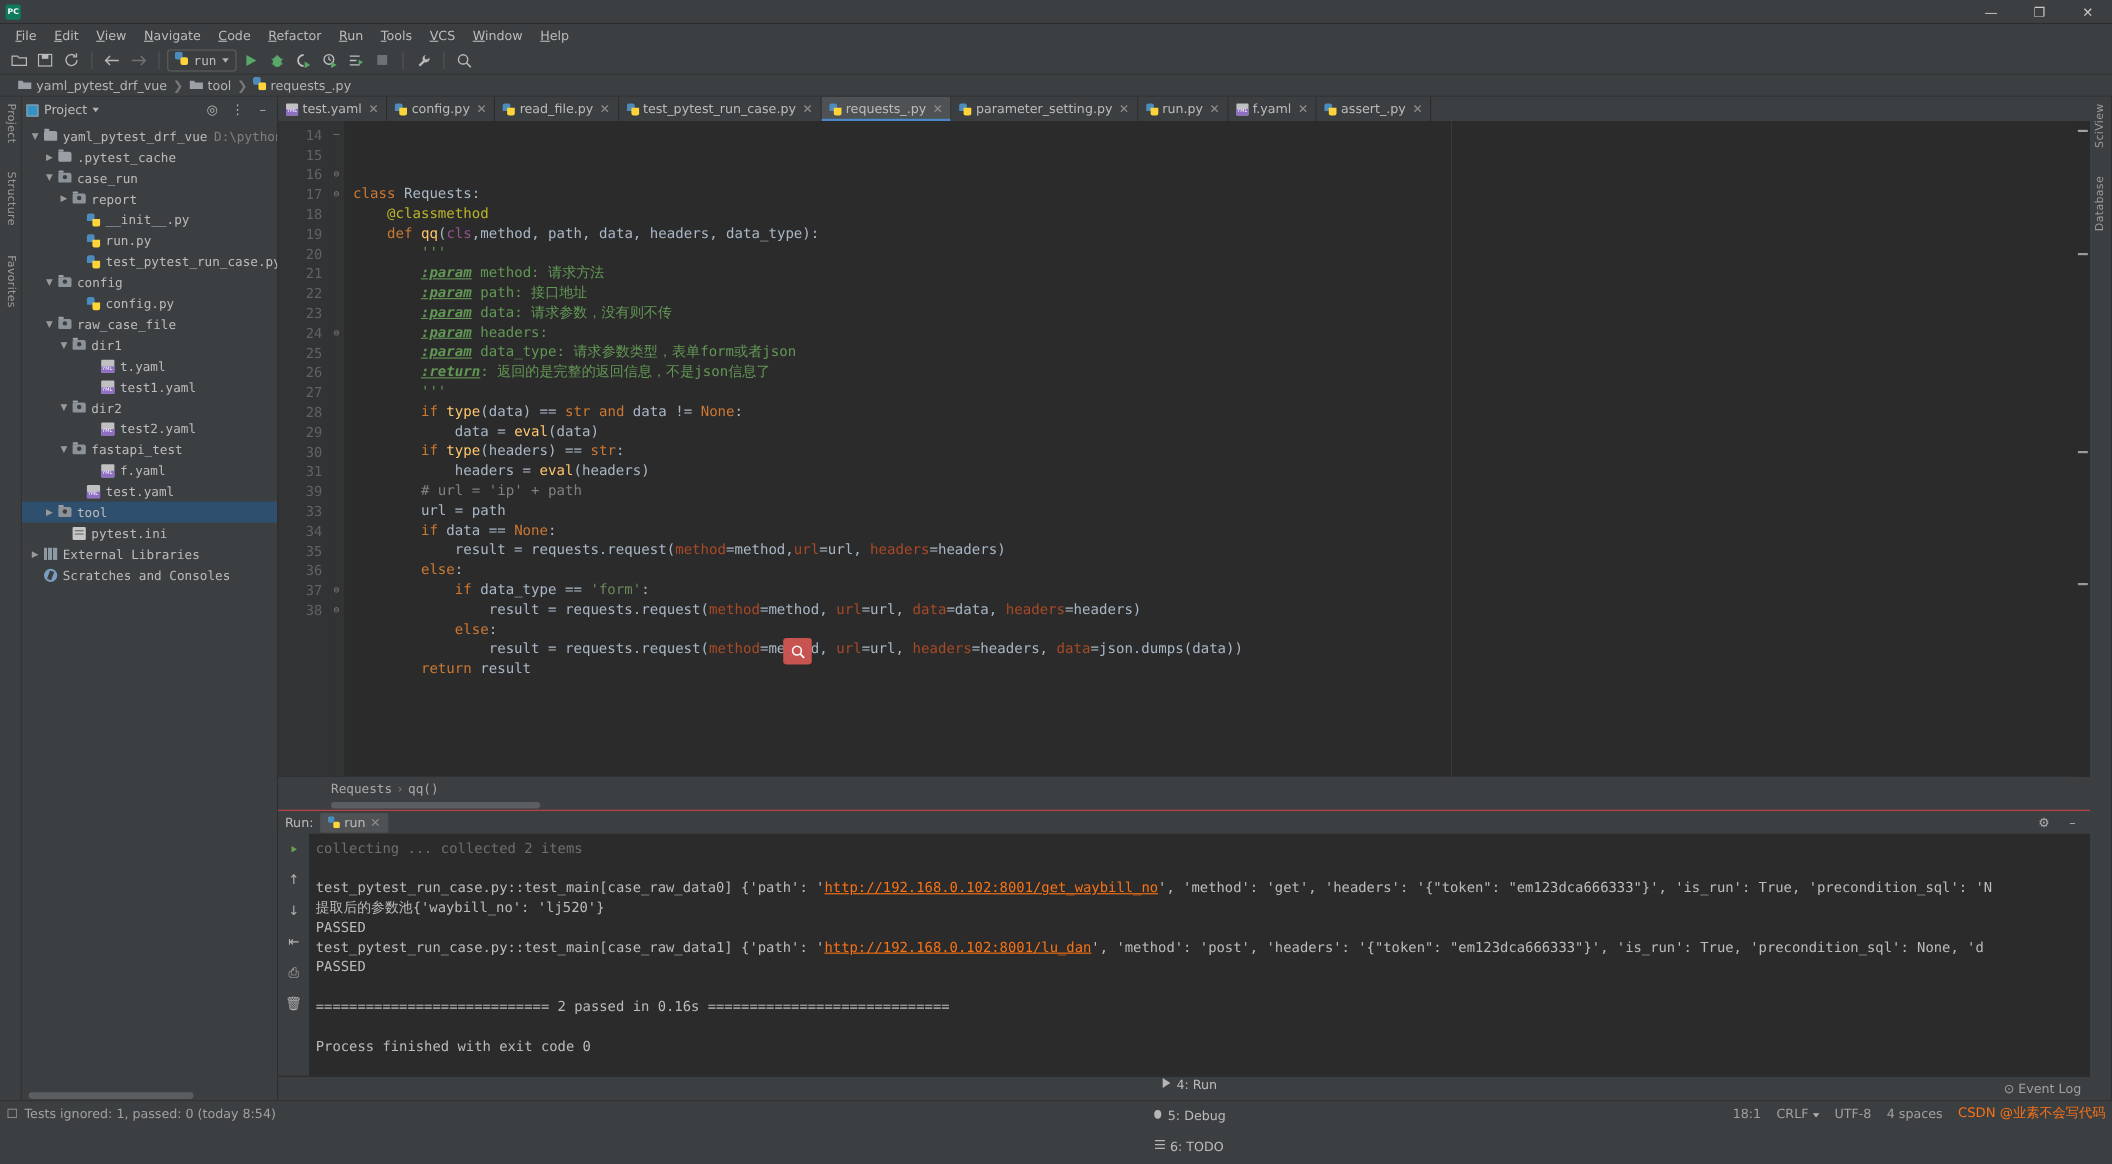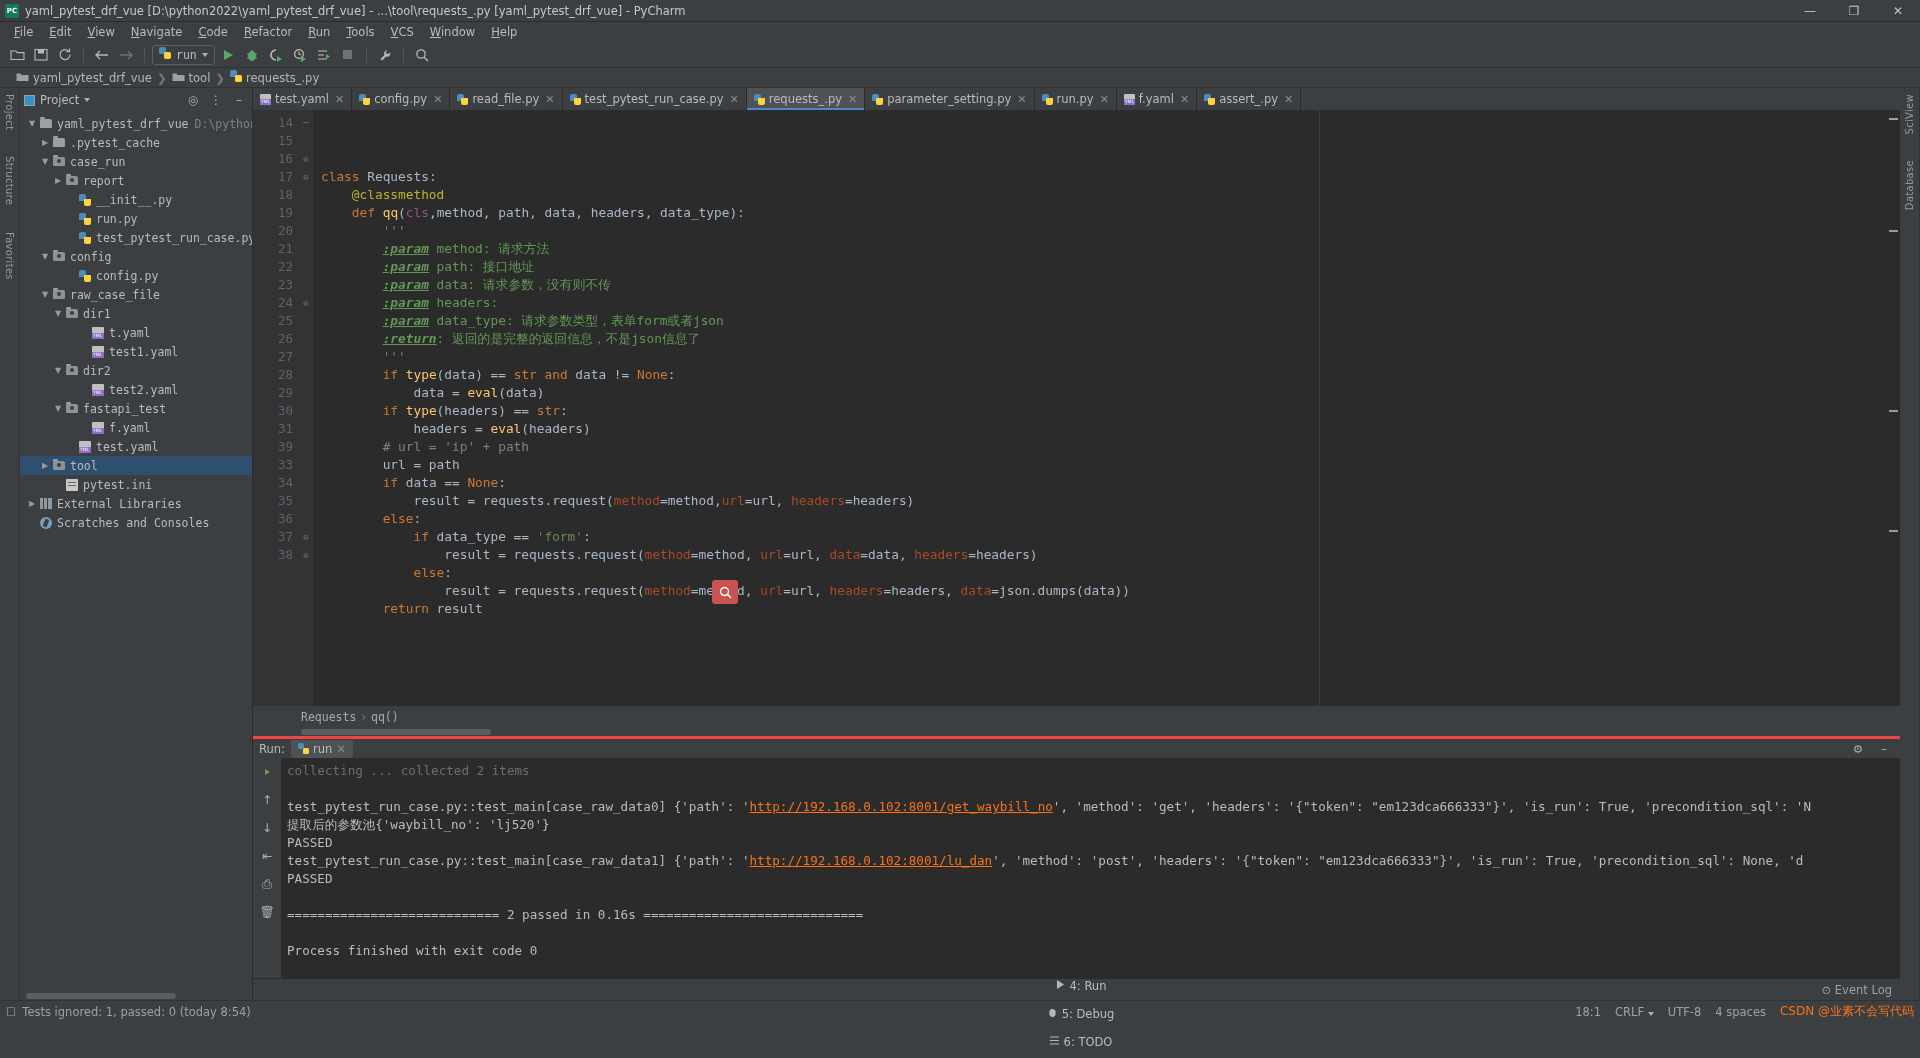--- a/index.html
+++ b/index.html
@@ -169,21 +169,21 @@
     height: 22px; background: #3c3f41; display: flex; align-items: center;
     padding-left: 48px; font-size: 11.5px; color: #a9a9a9; gap: 5px; flex: none;
   }
   #editor-scroll { height: 8px; background:#3c3f41; position: relative; flex:none; }
   #editor-scroll .thumb { position:absolute; left:48px; top:1px; width:190px; height:6px; background:#5b5e60; border-radius:3px; }
 
   
   #runpanel { height: 242px; background: #3c3f41; display: flex; flex-direction: column; flex: none; }
   #run-head {
     height: 22px; display: flex; align-items: center; gap: 6px; padding: 0 6px;
-    font-size: 11.5px; color: #bbb; border-top: 3px solid #ef4444;
+    font-size: 11.5px; color: #bbb; border-top: 1px solid #ef4444;
   }
   #run-head .rtab {
     display: flex; align-items: center; gap: 4px; padding: 2px 7px;
     background: #4e5254; border-radius: 2px;
   }
   #run-head .spacer { margin-left: auto; }
   #run-body { flex: 1; display: flex; min-height: 0; }
   #run-rail {
     width: 28px; background: #3c3f41; display: flex; flex-direction: column;
     align-items: center; padding-top: 4px; gap: 8px; flex: none;
@@ -214,21 +214,20 @@
   #status .right { margin-left: auto; display: flex; align-items: center; gap: 14px; }
   #watermark { color: #f97316; font-size: 12px; }
   .tri-r { width:0;height:0;border-left:5px solid #6a9e4f;border-top:3.5px solid transparent;border-bottom:3.5px solid transparent; }
   .caret-d { width:0;height:0;border-top:4px solid #b0b0b0;border-left:3.5px solid transparent;border-right:3.5px solid transparent; }
 </style>
 </head>
 <body>
 
 <div id="titlebar">
   <div id="app-logo">PC</div>
-  <div class="ttl">yaml_pytest_drf_vue [D:\python2022\yaml_pytest_drf_vue] - ...\tool\requests_.py [yaml_pytest_drf_vue] - PyCharm</div>
   <div id="win-btns">
     <div>—</div>
     <div>❐</div>
     <div class="close">✕</div>
   </div>
 </div>
 
 <div id="menubar">
     <div class="mi"><u>F</u>ile</div>
     <div class="mi"><u>E</u>dit</div>

